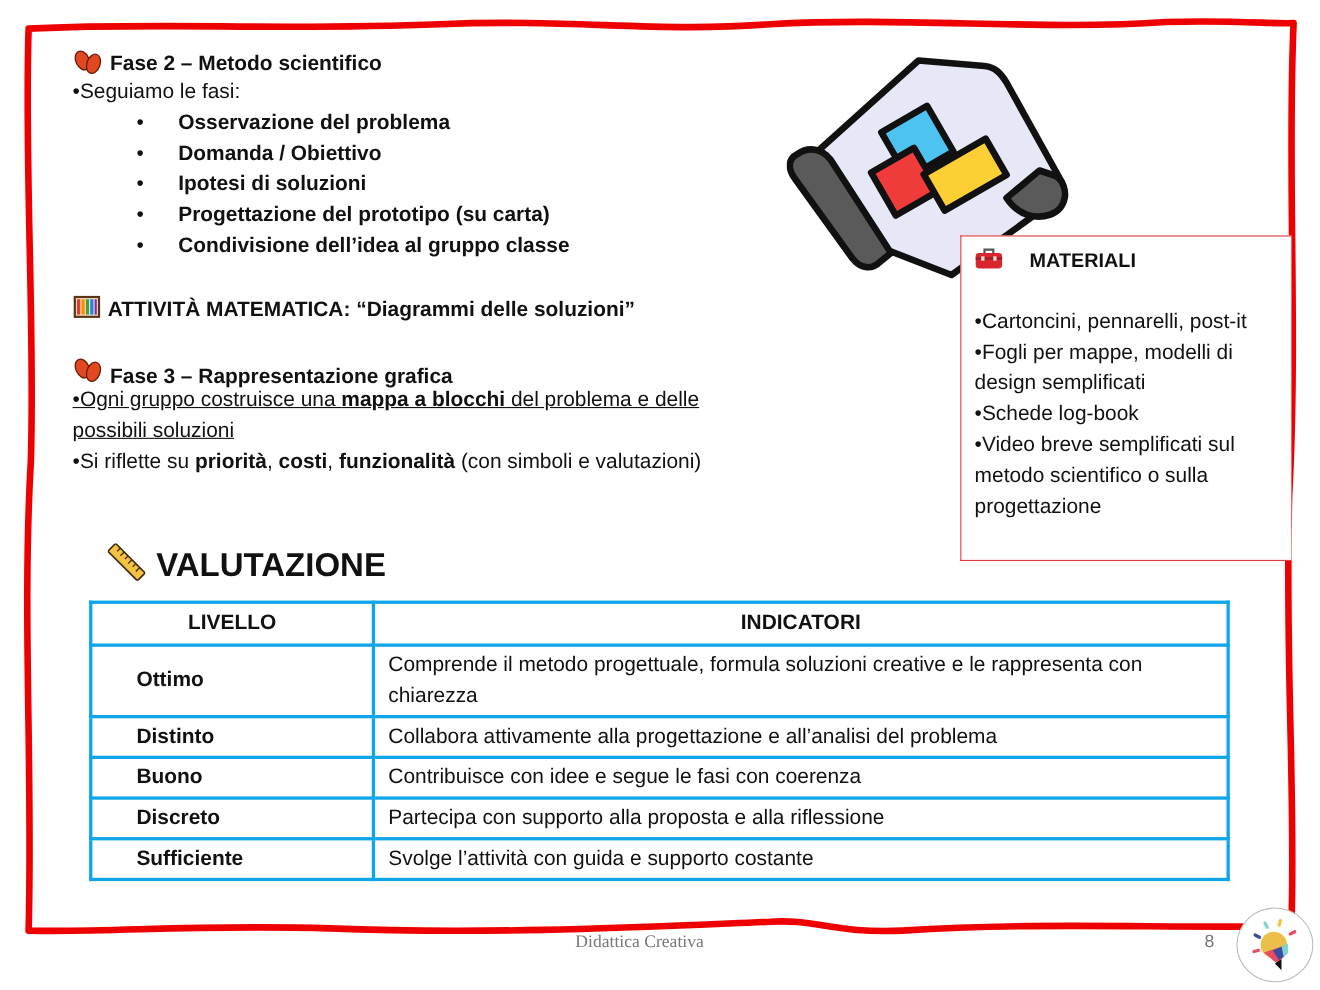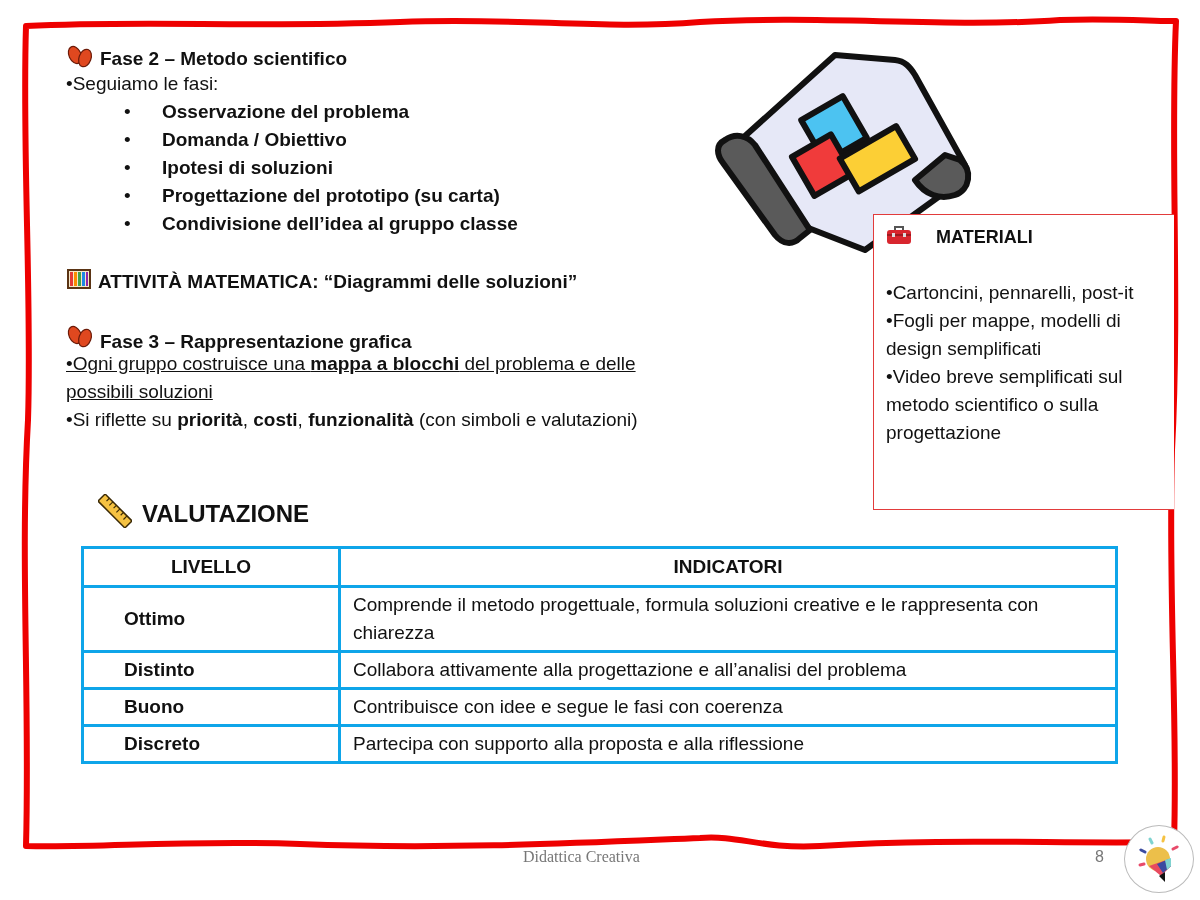--- a/index.html
+++ b/index.html
@@ -8,21 +8,21 @@
   .frame { position:absolute; left:0; top:0; width:1200px; height:900px; pointer-events:none; }
   .abs { position:absolute; }
   .h2 { font-weight:bold; font-size:19px; display:flex; align-items:center; gap:6px; }
   .txt { font-size:19px; line-height:28px; }
   .phases { position:absolute; left:124px; top:98px; }
   .phase { font-size:19px; font-weight:bold; height:28px; line-height:28px; display:flex; }
   .phase .dot { width:38px; font-weight:normal; }
   .mat-box { position:absolute; left:873px; top:214px; width:300px; height:294px; border:1px solid #e23b3b; border-right:none; background:#fff; }
   .mat-title { position:absolute; left:12px; top:10px; font-weight:bold; font-size:18px; display:flex; align-items:center; gap:24px; }
   .mat-list { position:absolute; left:12px; top:64px; width:285px; font-size:19px; line-height:28px; }
-  .val-title { position:absolute; left:98px; top:494px; font-weight:bold; font-size:24px; display:flex; align-items:center; gap:10px; }
+  .val-title { position:absolute; left:98px; top:494px; font-weight:bold; font-size:30px; display:flex; align-items:center; gap:10px; }
   table.rubric { position:absolute; left:81px; top:546px; width:1037px; border-collapse:collapse; }
   table.rubric th, table.rubric td { border:3px solid #0ea5e9; font-size:19px; padding:0 12px; }
   table.rubric th { font-weight:bold; height:36px; text-align:center; }
   table.rubric td.lvl { font-weight:bold; width:202px;padding-left:40px; }
   table.rubric td { height:34px; }
   table.rubric tr.tall td { height:62px; line-height:28px; }
   .footer { position:absolute; left:0; top:848px; width:1200px; font-size:16px; color:#777; }
   .footer .fname { position:absolute; left:523px; top:0;font-family:Liberation Serif, serif; }
   .footer .pnum { position:absolute; left:1095px; top:0; }
   .logo { position:absolute; left:1124px; top:825px; width:68px; height:66px; border-radius:50%; border:1px solid #bbb; background:#fff; }
@@ -124,20 +124,21 @@
           <rect x="1" y="9" width="24" height="2" fill="#9e1b21"></rect>
           <rect x="6" y="8" width="3" height="4" fill="#ddd"></rect>
           <rect x="17" y="8" width="3" height="4" fill="#ddd"></rect>
         </svg>
     </span>
     <span>MATERIALI</span>
   </div>
   <div class="mat-list">
     <div>•Cartoncini, pennarelli, post-it</div>
     <div>•Fogli per mappe, modelli di design semplificati</div>
+    <div>•Schede log-book</div>
     <div>•Video breve semplificati sul metodo scientifico o sulla progettazione</div>
   </div>
 </div>
 
 <div class="val-title">
   <span class="icon">
     <svg width="34" height="34" viewBox="0 0 34 34">
         <g transform="rotate(45 17 17)">
           <rect x="-2" y="12" width="38" height="10" fill="#f5c242" stroke="#3b2a05" stroke-width="1.5"></rect>
           <g stroke="#3b2a05" stroke-width="1.2">
@@ -170,20 +171,24 @@
       <td class="lvl">Distinto</td>
       <td>Collabora attivamente alla progettazione e all’analisi del problema</td>
     </tr>
     <tr>
       <td class="lvl">Buono</td>
       <td>Contribuisce con idee e segue le fasi con coerenza</td>
     </tr>
     <tr>
       <td class="lvl">Discreto</td>
       <td>Partecipa con supporto alla proposta e alla riflessione</td>
+    </tr>
+    <tr>
+      <td class="lvl">Sufficiente</td>
+      <td>Svolge l’attività con guida e supporto costante</td>
     </tr>
   </tbody>
 </table>
 
 <div class="footer">
   <span class="fname">Didattica Creativa</span>
   <span class="pnum">8</span>
 </div>
 <div class="logo">
   <svg width="68" height="66" viewBox="0 0 68 66">

